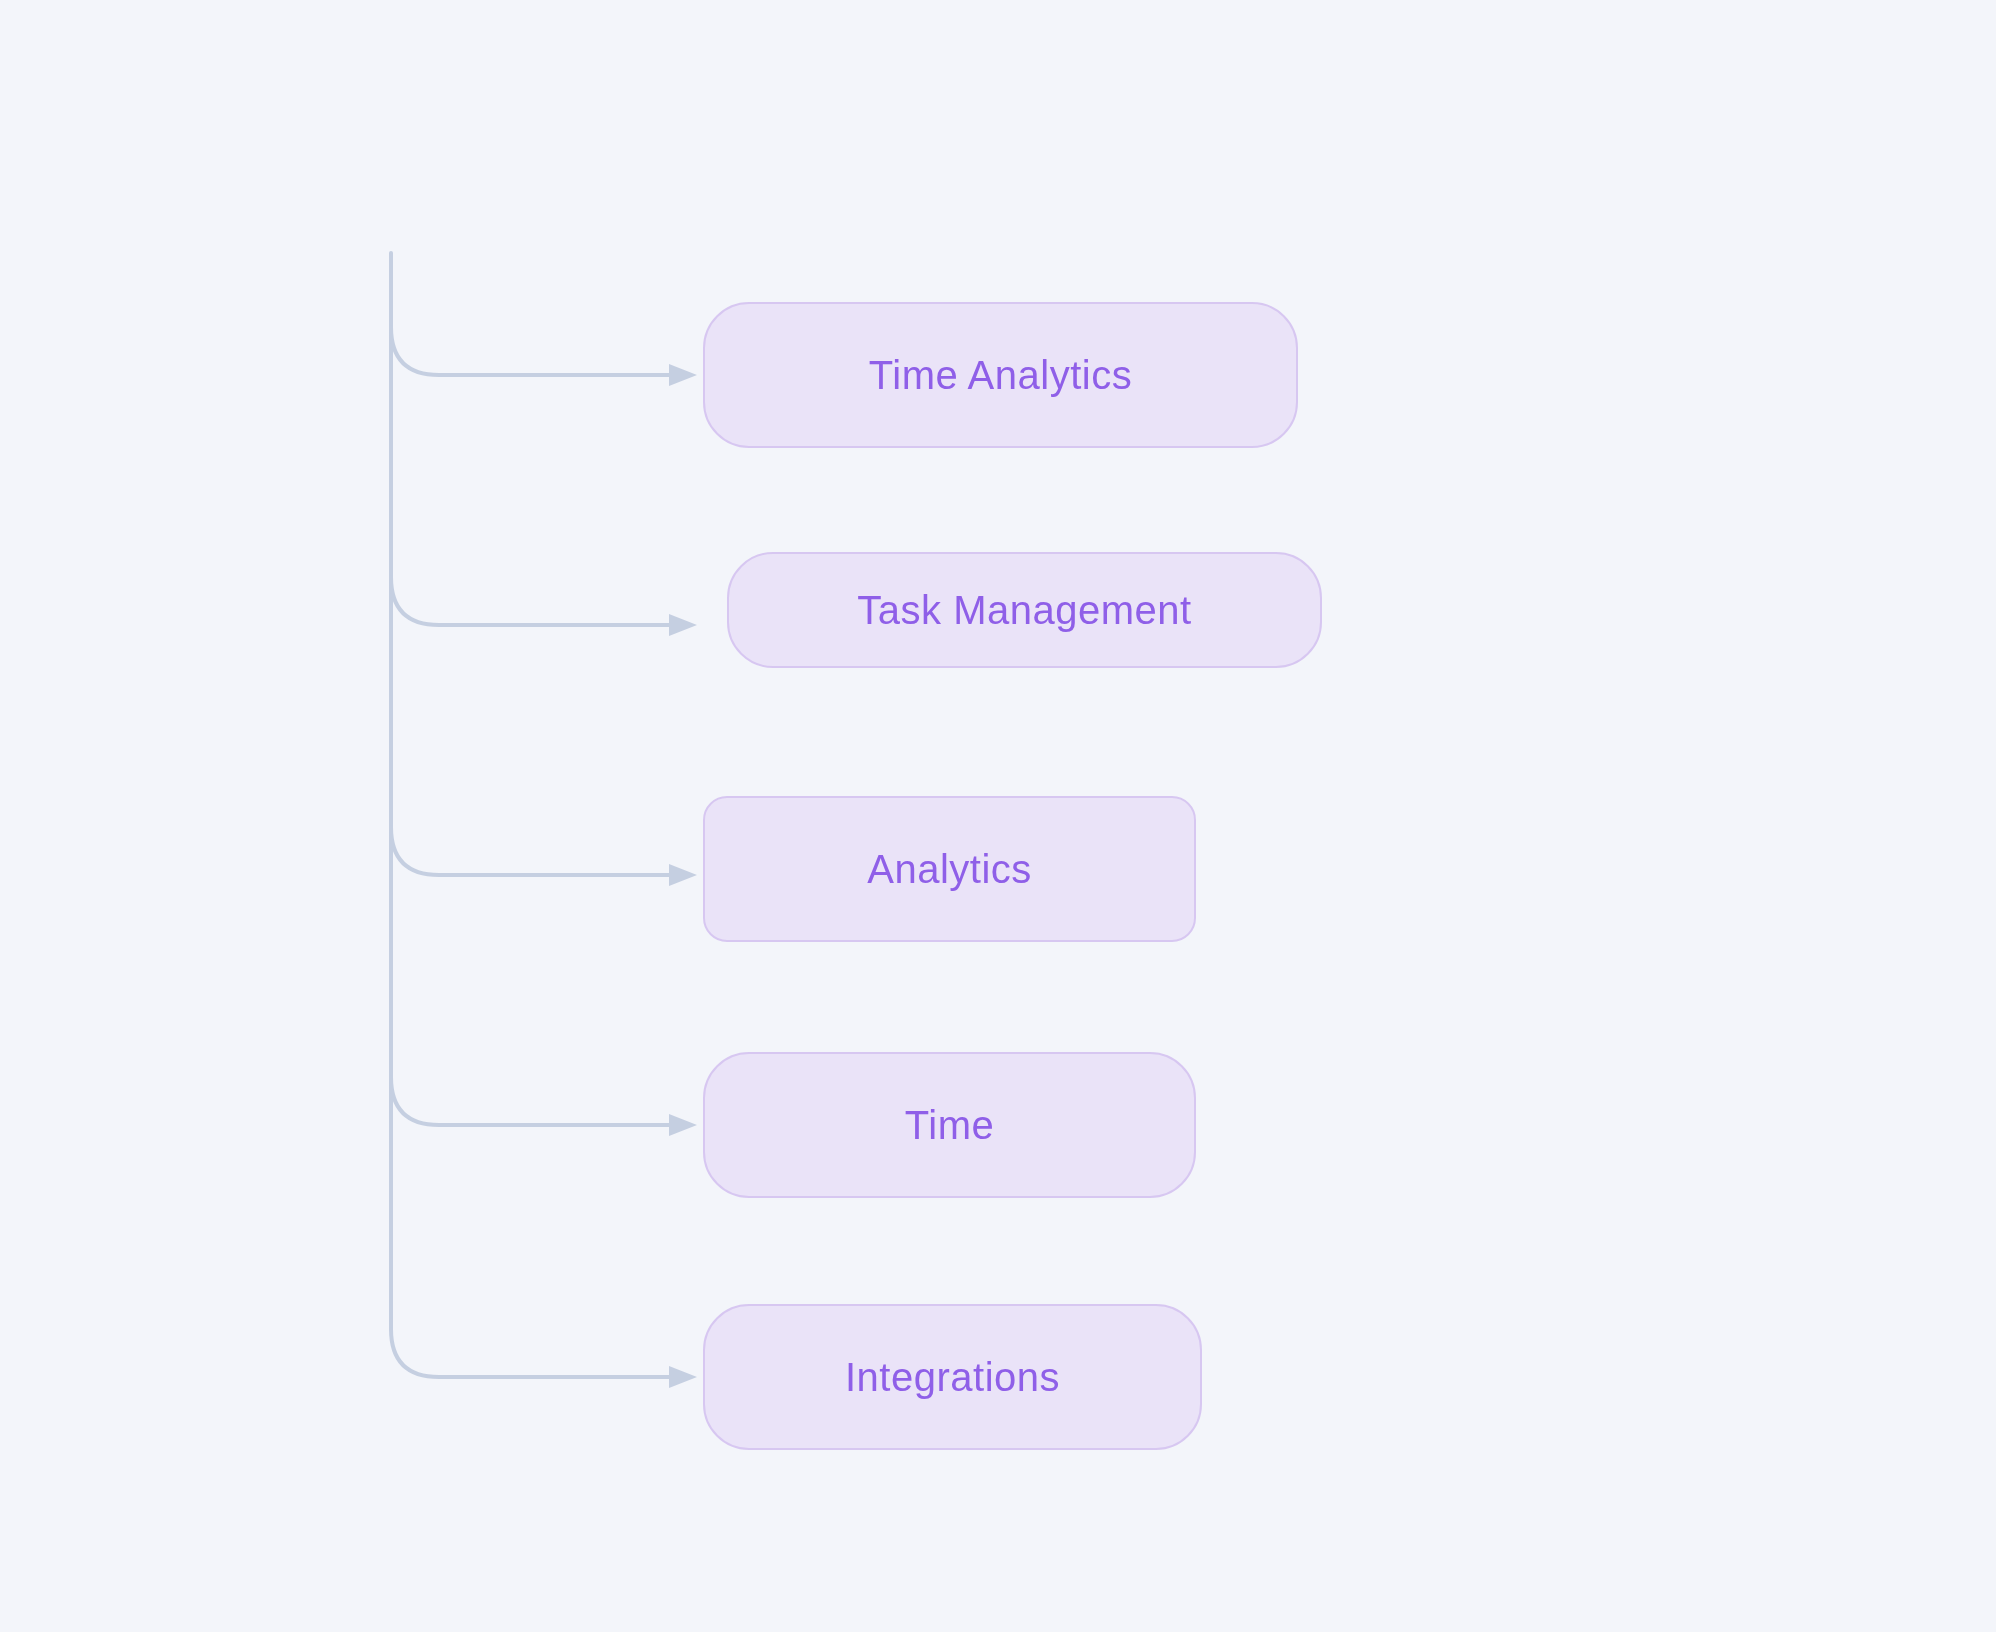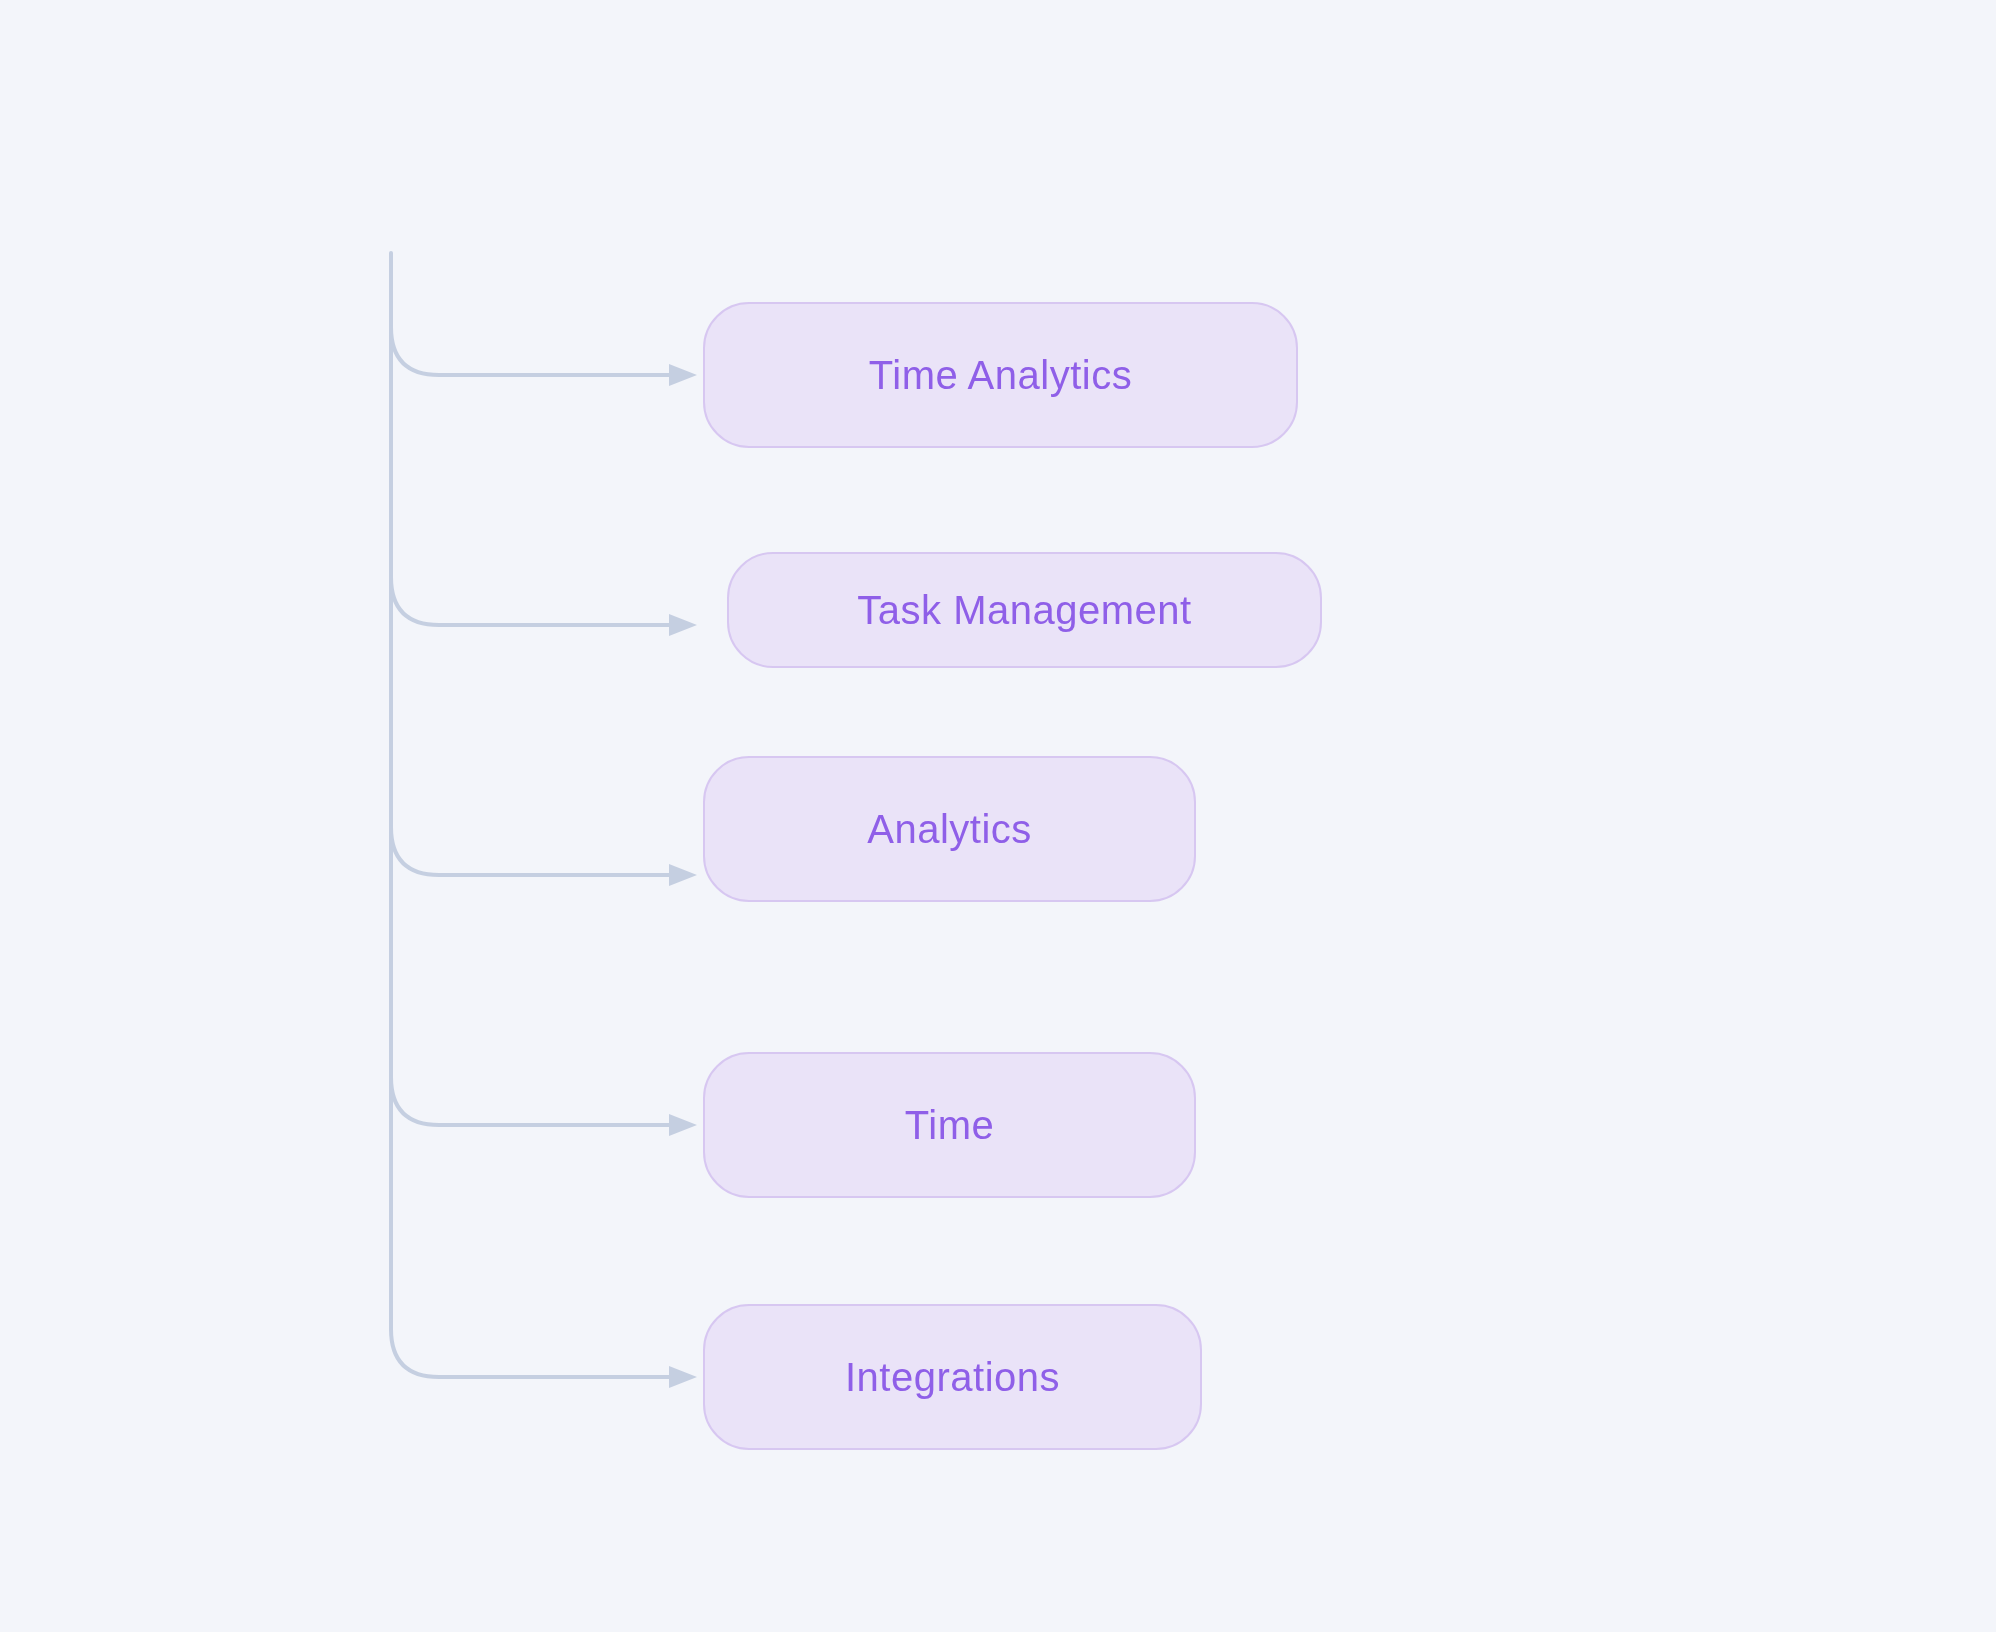--- a/index.html
+++ b/index.html
@@ -48,21 +48,21 @@
   }
   .node.root span { color: #1e88f0; }
   .node.child {
     background: #eae3f8;
     border: 2px solid #d7c7f1;
     border-radius: 46px;
   }
   .node.child span { color: #8f5fe8; }
   .node.c0 { left: 703px; top: 302px; width: 595px; height: 146px; }
   .node.c1 { left: 703px; top: 552px; width: 595px; height: 116px; margin-left: 24px; }
-  .node.c2 { left: 703px; top: 756px; width: 493px; height: 146px; }
+  .node.c2 { left: 703px; top: 796px; width: 493px; height: 146px; border-radius: 24px; }
   .node.c3 { left: 703px; top: 1052px; width: 493px; height: 146px; }
   .node.c4 { left: 703px; top: 1304px; width: 499px; height: 146px; }
 </style>
 </head>
 <body>
 
 <div class="stage">
 
   <svg class="connectors" viewBox="0 0 1996 1632" xmlns="http://www.w3.org/2000/svg">
     <g fill="none" stroke="#c5cfe1" stroke-width="4" stroke-linecap="round">

